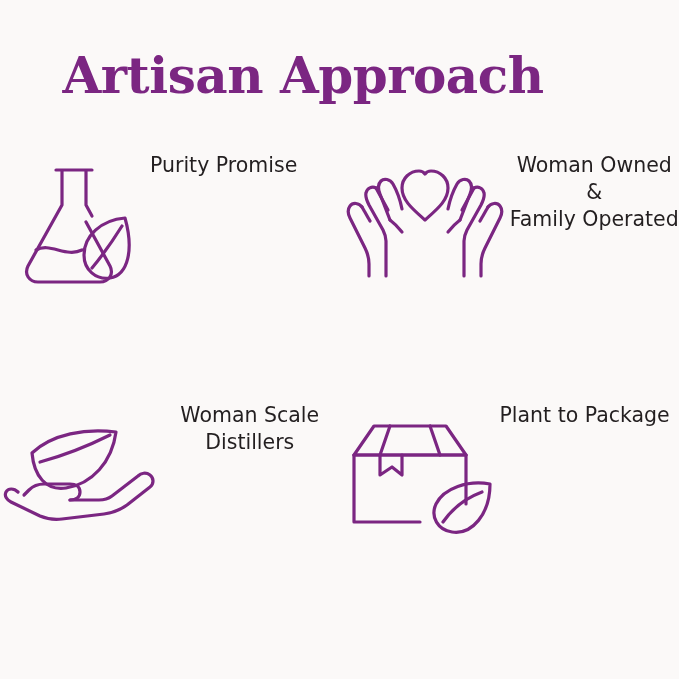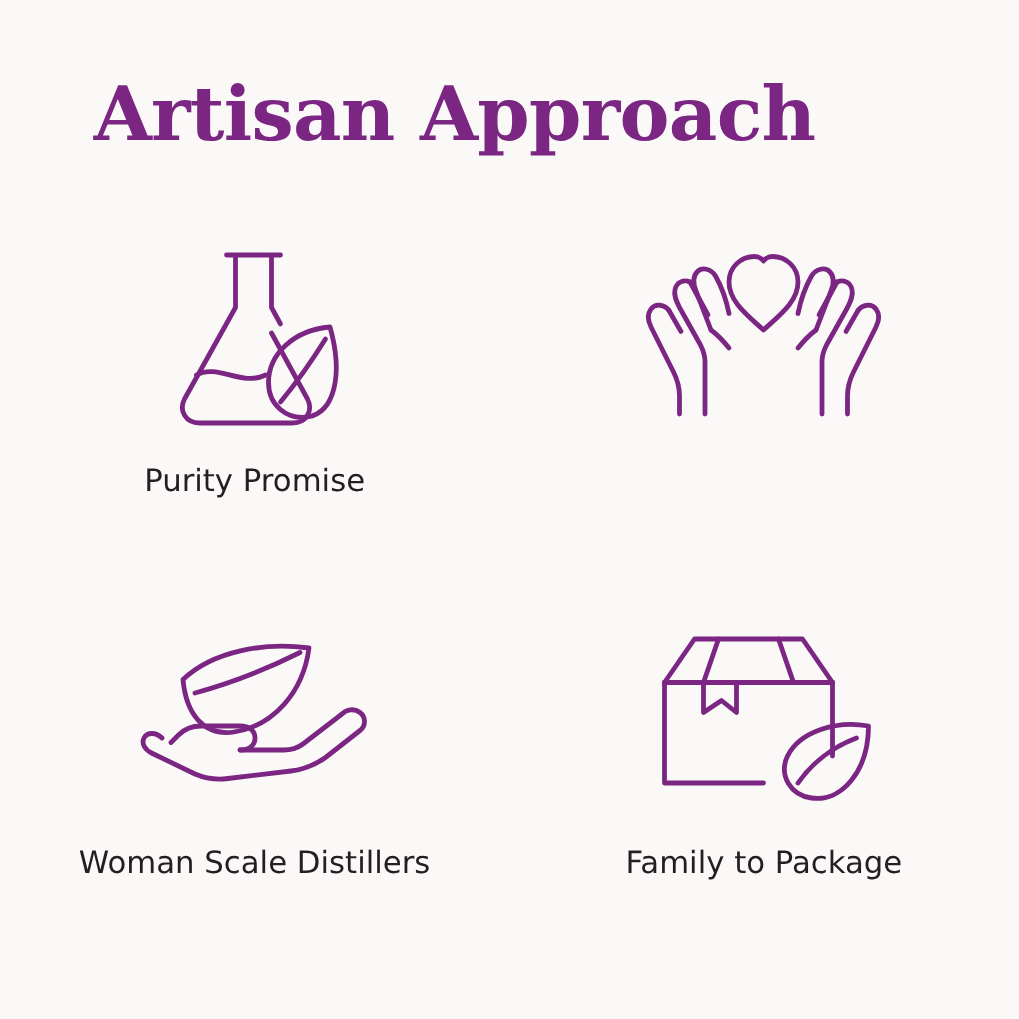--- a/index.html
+++ b/index.html
@@ -37,22 +37,21 @@
     top: 150px;
     left: 0;
     width: 679px;
     height: 500px;
     display: grid;
     grid-template-columns: 1fr 1fr;
     grid-template-rows: 1fr 1fr;
   }
   .cell {
     display: flex;
-    flex-direction: column;
-    align-items: center;
+    flex-direction: row;
     justify-content: flex-start;
   }
   .icon-wrap {
     height: 155px;
     display: flex;
     align-items: center;
     justify-content: center;
   }
   .caption {
     font-family: "DejaVu Sans", sans-serif;
@@ -104,20 +103,22 @@
           <path d="M62 74 C58 69 54 65 50 62"></path>
 
           <path d="M134 30 C138 28 143 30 144 35 C145 39 143 43 141 47 L127 72 C125 76 124 79 124 83 L124 118"></path>
           <path d="M134 30 L122 52"></path>
           <path d="M148 49 C151 45 157 44 160 48 C163 52 162 56 160 60 L145 90 C143 94 141 100 141 106 L141 118"></path>
           <path d="M148 49 L140 63"></path>
           <path d="M108 51 C110 41 113 33 117 26 C120 21 126 20 129 23 C132 26 132 31 130 36 L120 62"></path>
           <path d="M108 74 C112 69 116 65 120 62"></path>
         </svg>
       </div>
+      <div class="caption">Woman Owned &amp;
+Family Operated</div>
     </div>
 
     <div class="cell cell-3">
       <div class="icon-wrap">
         <svg width="160" height="125" viewBox="0 0 160 125" fill="none" stroke="#7b2682" stroke-width="3.2" stroke-linecap="round" stroke-linejoin="round">
 
           <path d="M32 35 C52 16 86 10 116 14 C112 44 92 66 66 70 C46 73 34 58 32 35 Z"></path>
           <path d="M40 44 C62 38 88 28 110 17"></path>
 
           <path d="M18 74 C14 70 8 70 6 74 C4 78 7 82 11 84 L40 98 C47 101 54 102 62 101 L104 96 C112 95 120 92 127 87 L150 69 C154 66 154 60 150 57 C146 54 141 55 138 58 L112 78 C108 81 104 82 99 82 L70 82"></path>
@@ -136,17 +137,17 @@
           <path d="M14 37 L34 8 L106 8 L126 37 Z"></path>
           <path d="M14 37 L126 37"></path>
           <path d="M50 8 L40 37"></path>
           <path d="M90 8 L100 37"></path>
           <path d="M40 37 L40 57 L52 49 L62 57 L62 37"></path>
 
           <path d="M150 66 C128 62 104 70 96 86 C90 99 98 112 112 114 C132 117 150 96 150 66 Z"></path>
           <path d="M142 74 C126 80 112 91 103 104"></path>
         </svg>
       </div>
-      <div class="caption">Family to Package</div>
+      <div class="caption">Plant to Package</div>
     </div>
 
   </div>
 </div>
 
 </body></html>

